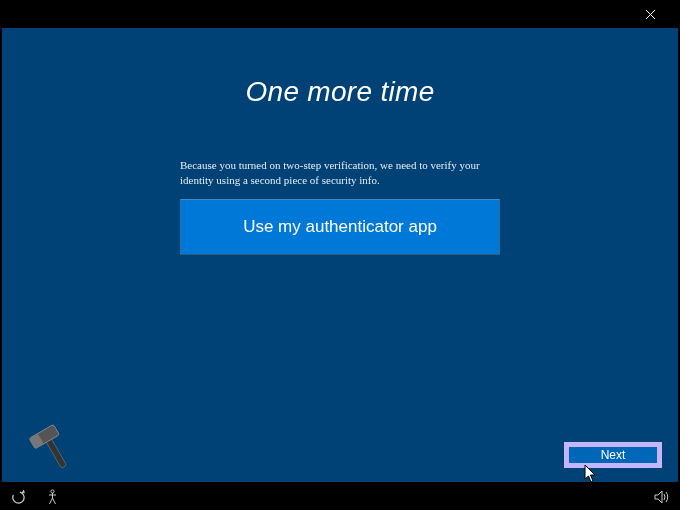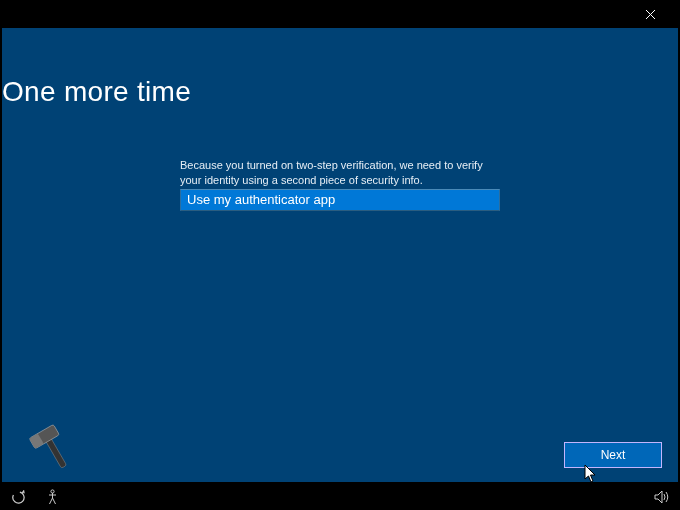--- a/index.html
+++ b/index.html
@@ -1,27 +1,27 @@
 <!DOCTYPE html>
 <html><head>
 <meta charset="utf-8">
 <style>
   * { box-sizing: border-box; margin: 0; padding: 0; }
   html, body { width: 680px; height: 510px; overflow: hidden; font-family: "Segoe UI", Arial, sans-serif; background: #000; }
   .frame { width: 680px; height: 510px; background: #000; position: relative; }
   .titlebar { height: 28px; background: #000; display: flex; justify-content: flex-end; align-items: center; padding-right: 10px; }
   .close-btn { width: 40px; height: 28px; display: flex; align-items: center; justify-content: center; color: #fff; font-size: 14px; cursor: pointer; }
   .content { position: absolute; top: 28px; left: 2px; right: 2px; bottom: 28px; background: #004275; color: #fff; }
-  .heading { text-align: left; font-weight: 300; font-size: 28px; margin-top: 48px; letter-spacing: 0.3px; }
+  .heading { text-align: center; font-weight: 300; font-size: 28px; margin-top: 48px; letter-spacing: 0.3px; font-style: italic; }
   .body { width: 320px; margin: 50px auto 0 auto; font-size: 11px; line-height: 1.4; }
-  .desc { color: #e6eef5; }
+  .desc { margin-bottom: 10px; color: #e6eef5; font-family: Liberation Serif, serif; }
   .listbox { border: 1px solid #2a6ea0; border-top: 1px solid #4a8ab8; border-bottom: 1px solid #2a5d80; }
-  .option { padding: 1px 6px; font-size: 13px; cursor: pointer; background: #000; color: #fff; }
+  .option { padding: 15px 6px; font-size: 17px; cursor: pointer; background: #000; color: #fff; text-align: center; }
   .option.selected { background: #0078d7; color: #fff; }
-  .next-btn { position: absolute; right: 16px; bottom: 14px; width: 98px; height: 26px; background: #0067b8; border: 1px solid #c4b5fd; color: #fff; font-size: 12px; display: flex; align-items: center; justify-content: center; cursor: pointer; }
+  .next-btn { position: absolute; right: 16px; bottom: 14px; width: 98px; height: 26px; background: #0067b8; border: 5px solid #c4b5fd; color: #fff; font-size: 12px; display: flex; align-items: center; justify-content: center; cursor: pointer; }
   .hammer { position: absolute; left: 20px; bottom: 6px; width: 60px; height: 60px; }
   .taskbar { position: absolute; left: 0; right: 0; bottom: 0; height: 26px; background: #000; display: flex; align-items: center; padding: 0 10px; color: #ccc; }
   .tb-left { display: flex; gap: 18px; align-items: center; }
   .tb-icon { width: 16px; height: 16px; display: flex; align-items: center; justify-content: center; cursor: pointer; }
   .tb-right { margin-left: auto; display: flex; align-items: center; }
   .cursor { position: absolute; width: 14px; height: 20px; pointer-events: none; z-index: 100; }
   svg { display: block; }
 </style>
 </head>
 <body>

